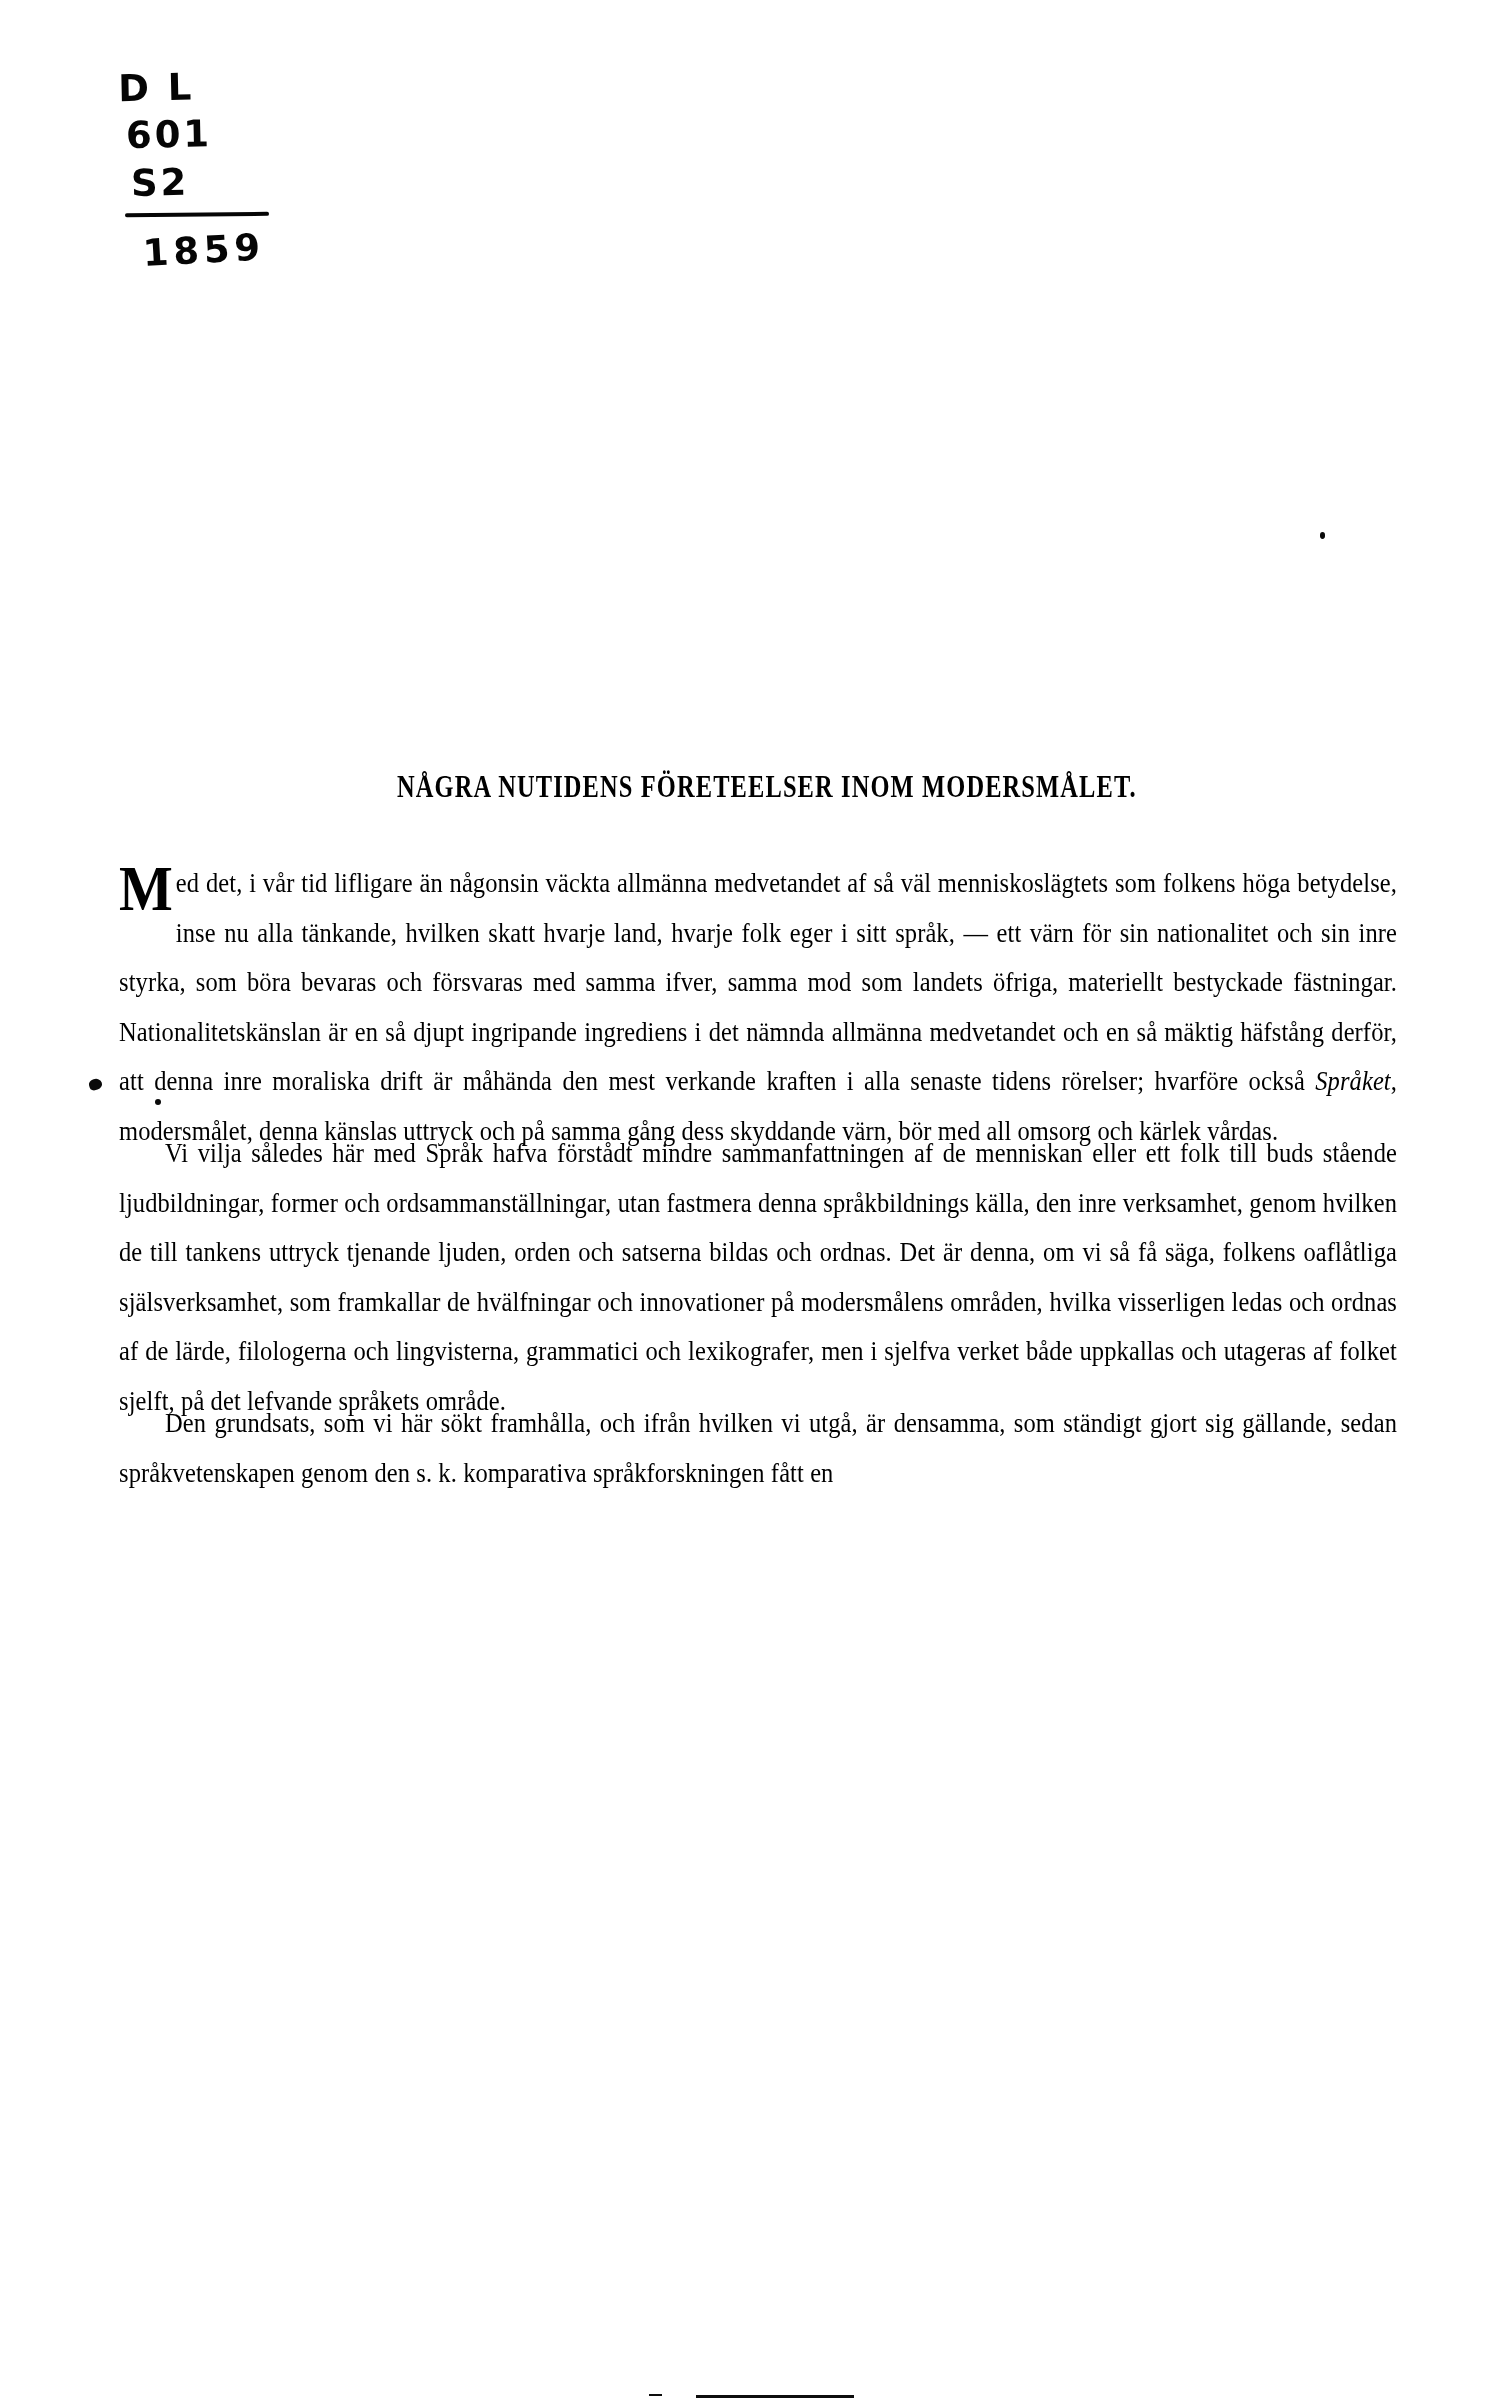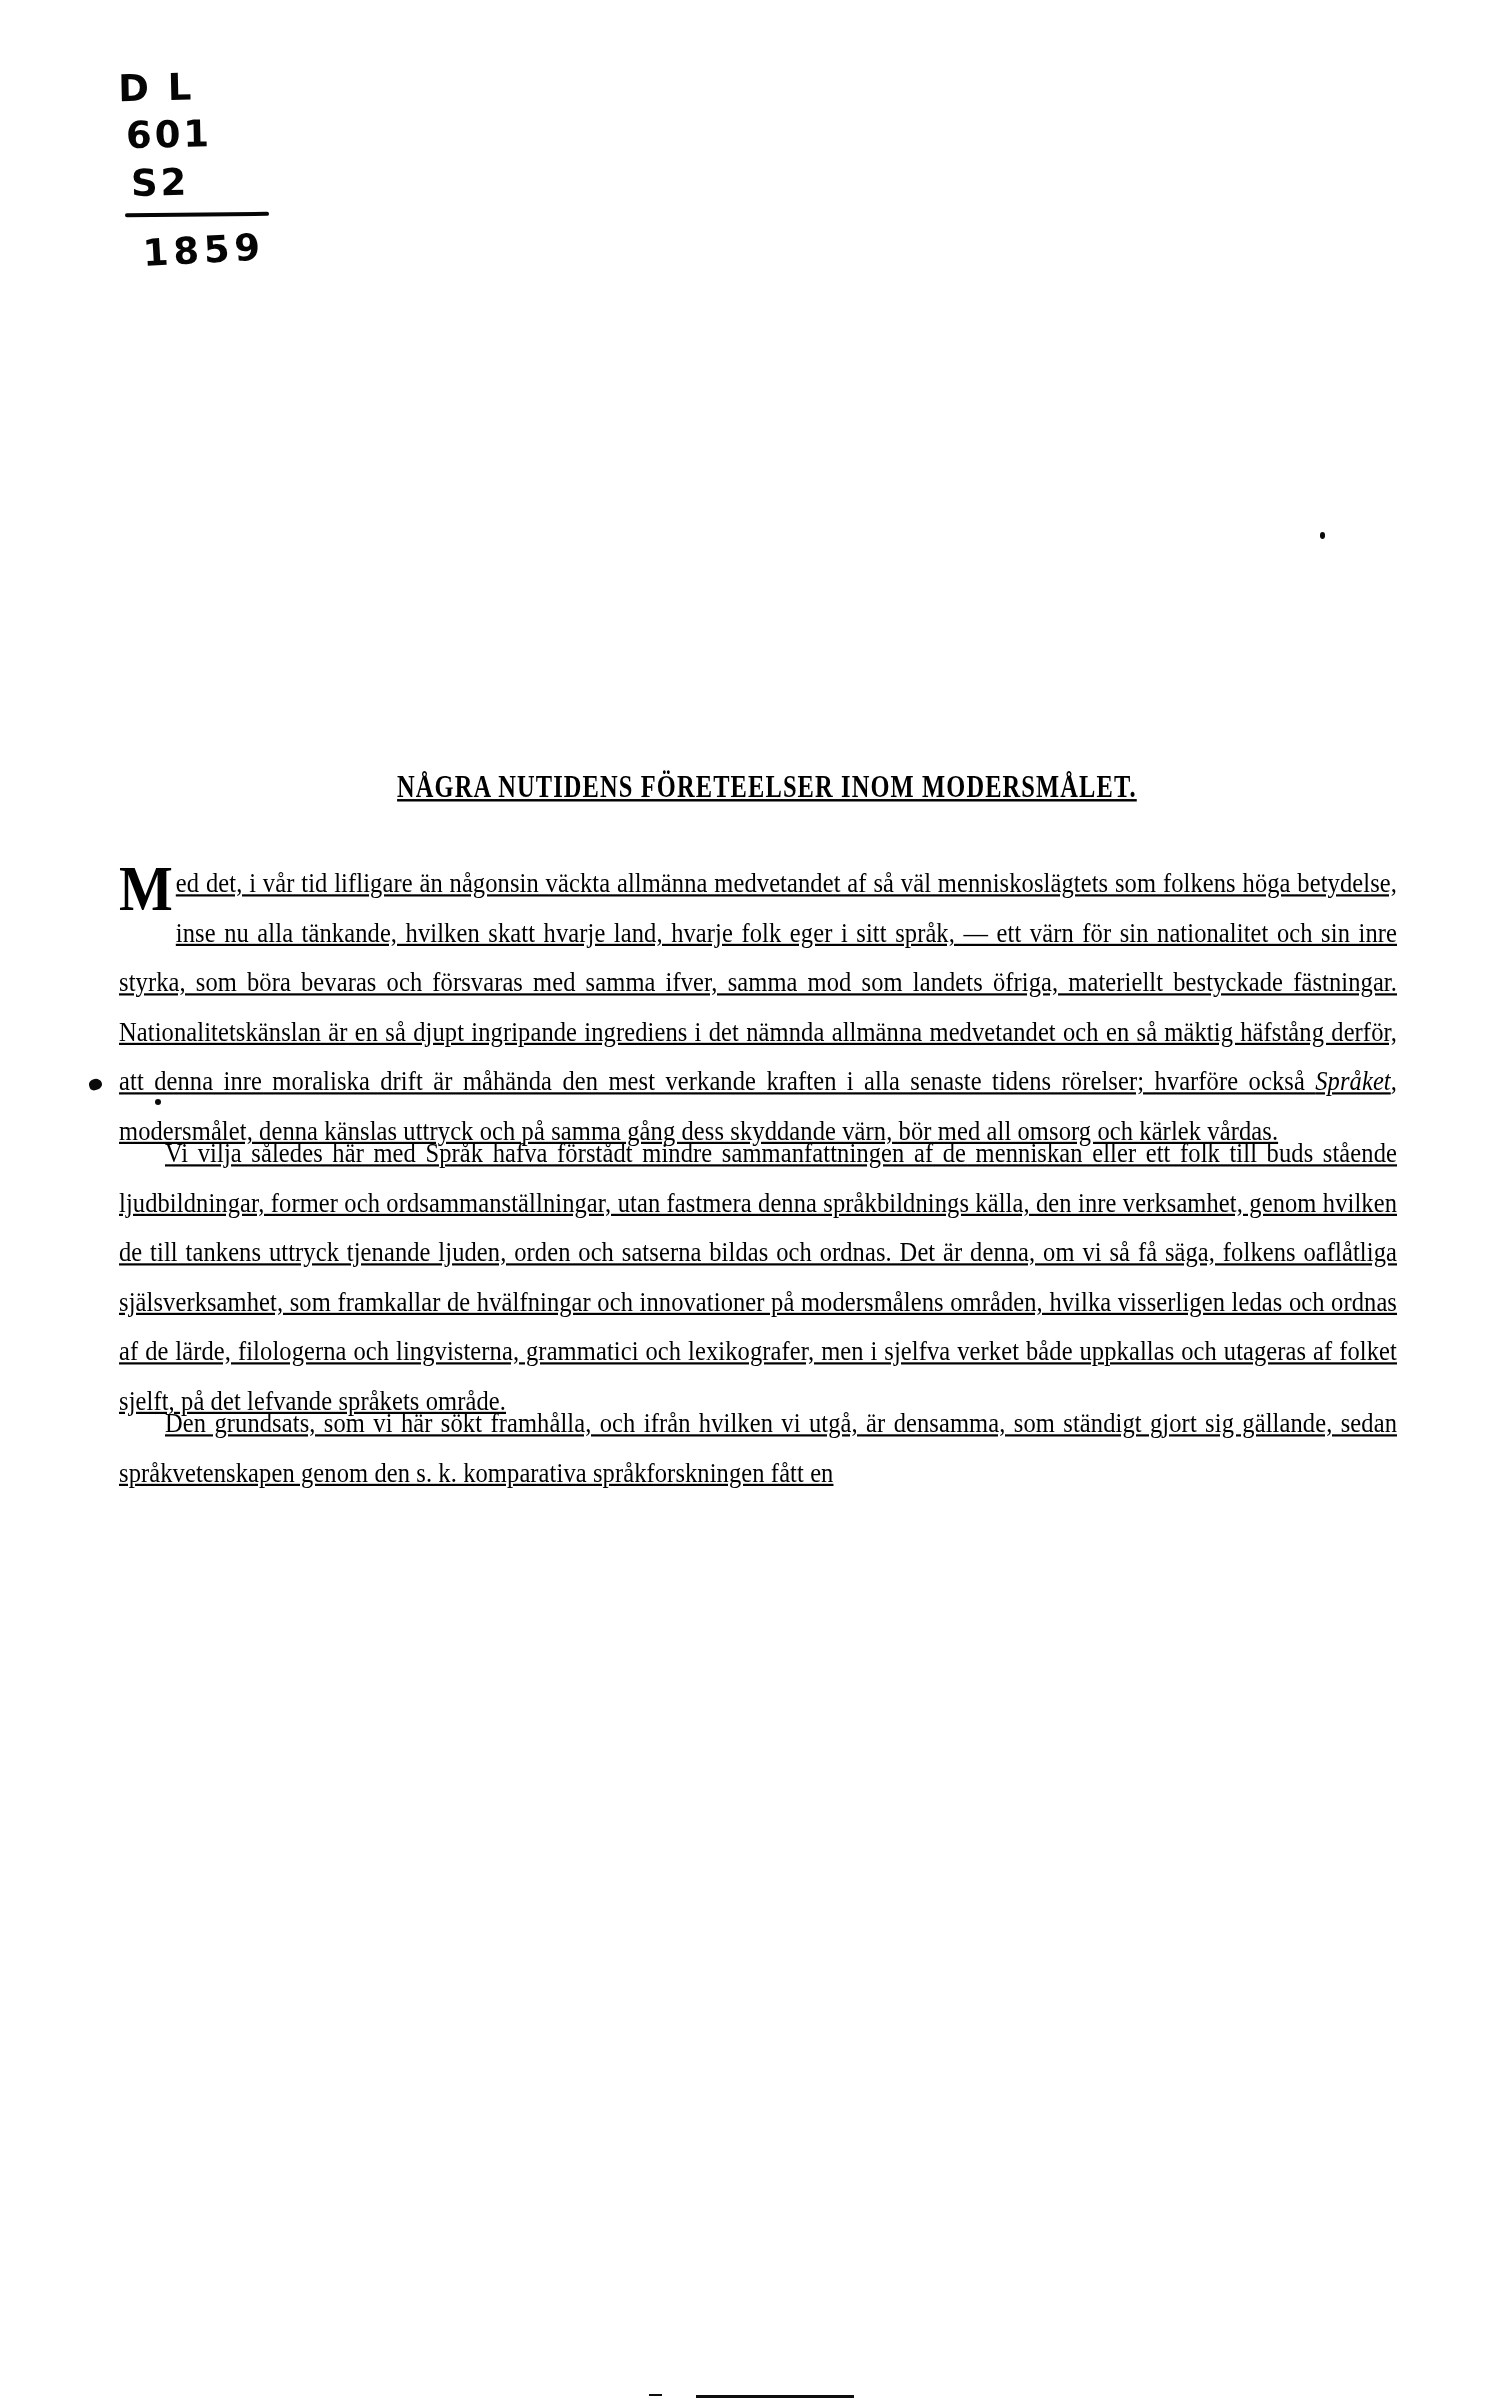--- a/index.html
+++ b/index.html
@@ -84,21 +84,20 @@
     width: 6.2px;
     height: 6.2px;
   }
 
   
   .text-column {
     position: absolute;
     left: 119px;
     top: 771px;
     width: 1278px;
-    text-decoration: underline;
   }
 
   .article-title {
     font-family: "Liberation Serif", "DejaVu Serif", serif;
     font-weight: 700;
     font-size: 26px;
     letter-spacing: 1.2px;
     text-align: center;
     margin: 0 0 61px 0;
     padding-left: 19px;

